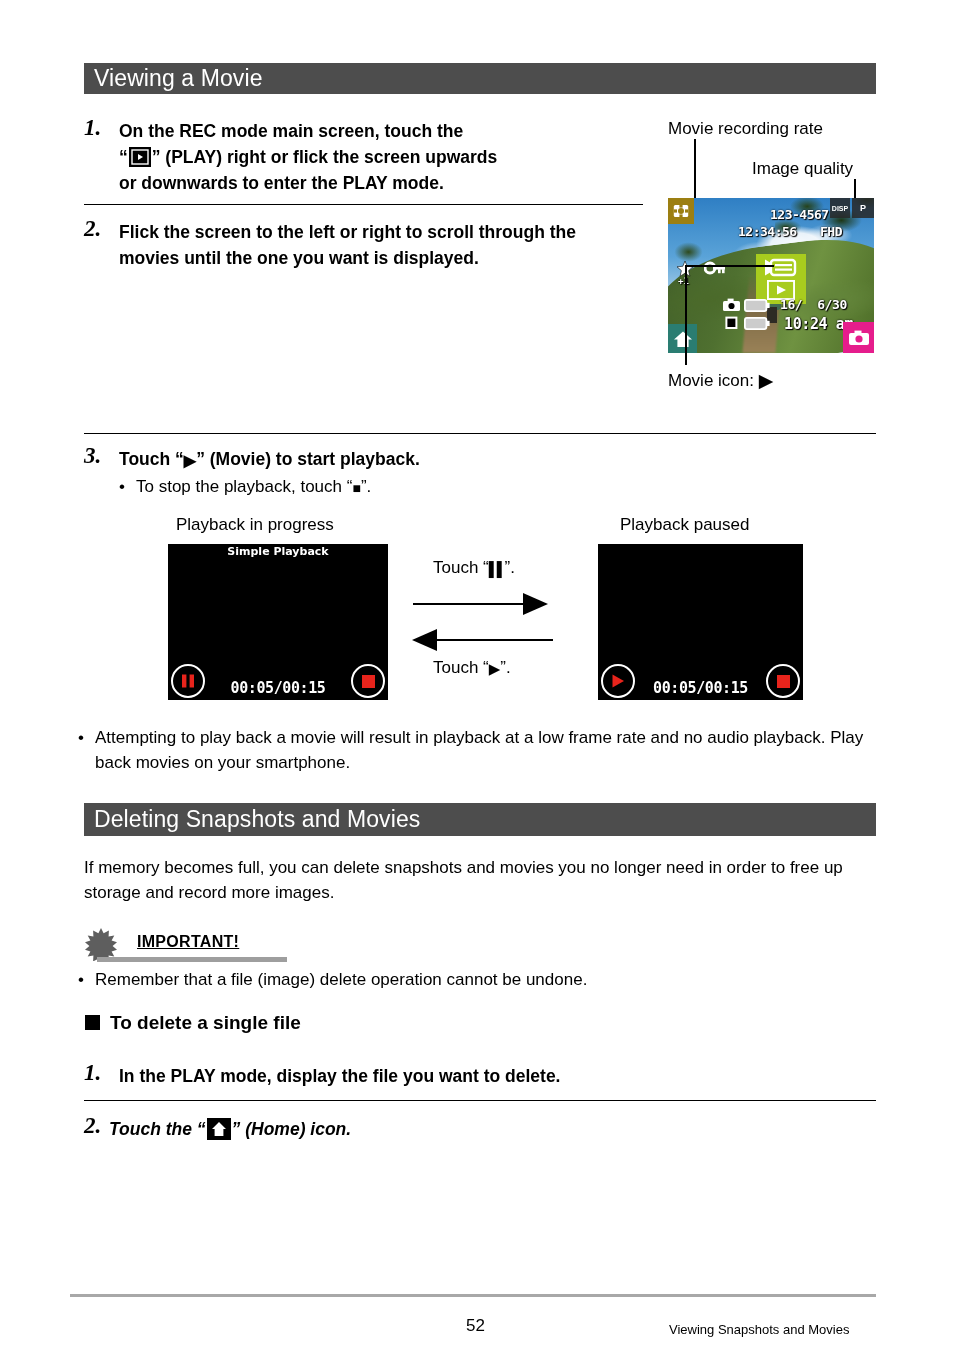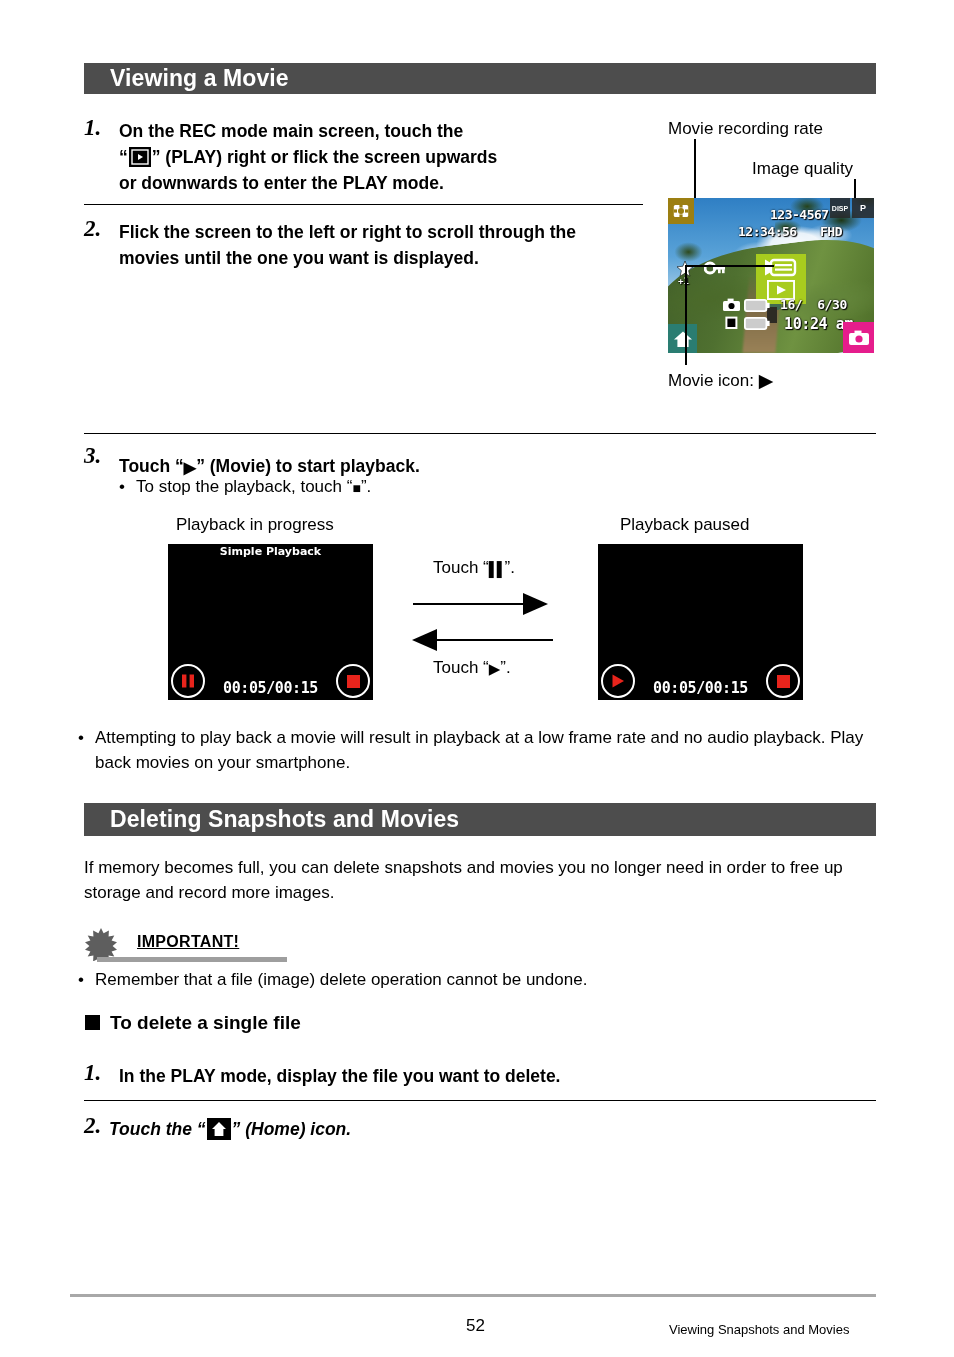--- a/index.html
+++ b/index.html
@@ -13,25 +13,25 @@
     -webkit-font-smoothing:antialiased;
   }
   .page{position:absolute;left:0;top:0;width:954px;height:1357px;}
 
   
   .sect-bar{
     position:absolute;
     background:#4d4d4d;
     color:#ffffff;
     font-size:23px;
-    font-weight:bold;
+    font-weight:normal;
     letter-spacing:.1px;
     display:flex;
     align-items:center;
-    padding-left:26px;
+    padding-left:10px;
     box-sizing:border-box;
   }
 
   
   .step-num{
     position:absolute;
     font-size:23px;
     font-weight:bold;
     font-style:italic;
     font-family:"Liberation Serif", serif;
@@ -316,35 +316,35 @@
   <div class="callout-line" style="left:685px;top:265px;height:100px;"></div>
   <div class="callout-line" style="left:685px;top:265px;width:89px;height:2px;"></div>
   <div class="callout-label" style="left:668px;top:369px;">
     <span>Movie icon:</span>
     <span class="glyph" style="font-size:19px;">▶</span>
   </div>
 
   <div class="rule" style="left:84px;top:433px;width:792px;"></div>
 
   <div class="step-num" style="left:84px;top:443px;">3.</div>
-  <div class="step-body" style="left:119px;top:446px;width:600px;margin-top:7px;">
+  <div class="step-body" style="left:119px;top:446px;width:600px;">
     <span>Touch “</span><span class="glyph" style="font-size:16px;">▶</span><span>” (Movie) to start playback.</span>
   </div>
 
   <div class="bullet" style="left:119px;top:474px;width:600px;">
     <span class="dot">•</span>
     <span class="txt">
       <span>To stop the playback, touch “</span><span class="glyph" style="font-size:14px;">■</span><span>”.</span>
     </span>
   </div>
 
   <div class="caption" style="left:176px;top:514px;">Playback in progress</div>
   <div class="caption" style="left:620px;top:514px;">Playback paused</div>
 
-  <div class="pbshot" style="left:168px;top:544px;width:205px;height:156px;">
+  <div class="pbshot" style="left:168px;top:544px;width:205px;height:156px;padding-left:15px;">
     <div class="titlebar">
       <span>Simple Playback</span>
     </div>
     <div class="img" style="top:15px;width:205px;height:115px;">
       <div class="sky" style="position:absolute;left:0;top:0;width:100%;height:100%;"></div>
       <div class="hill"></div>
       <div class="path"></div>
       <div class="treeL"></div>
       <div class="tree"></div>
       <div class="person">

